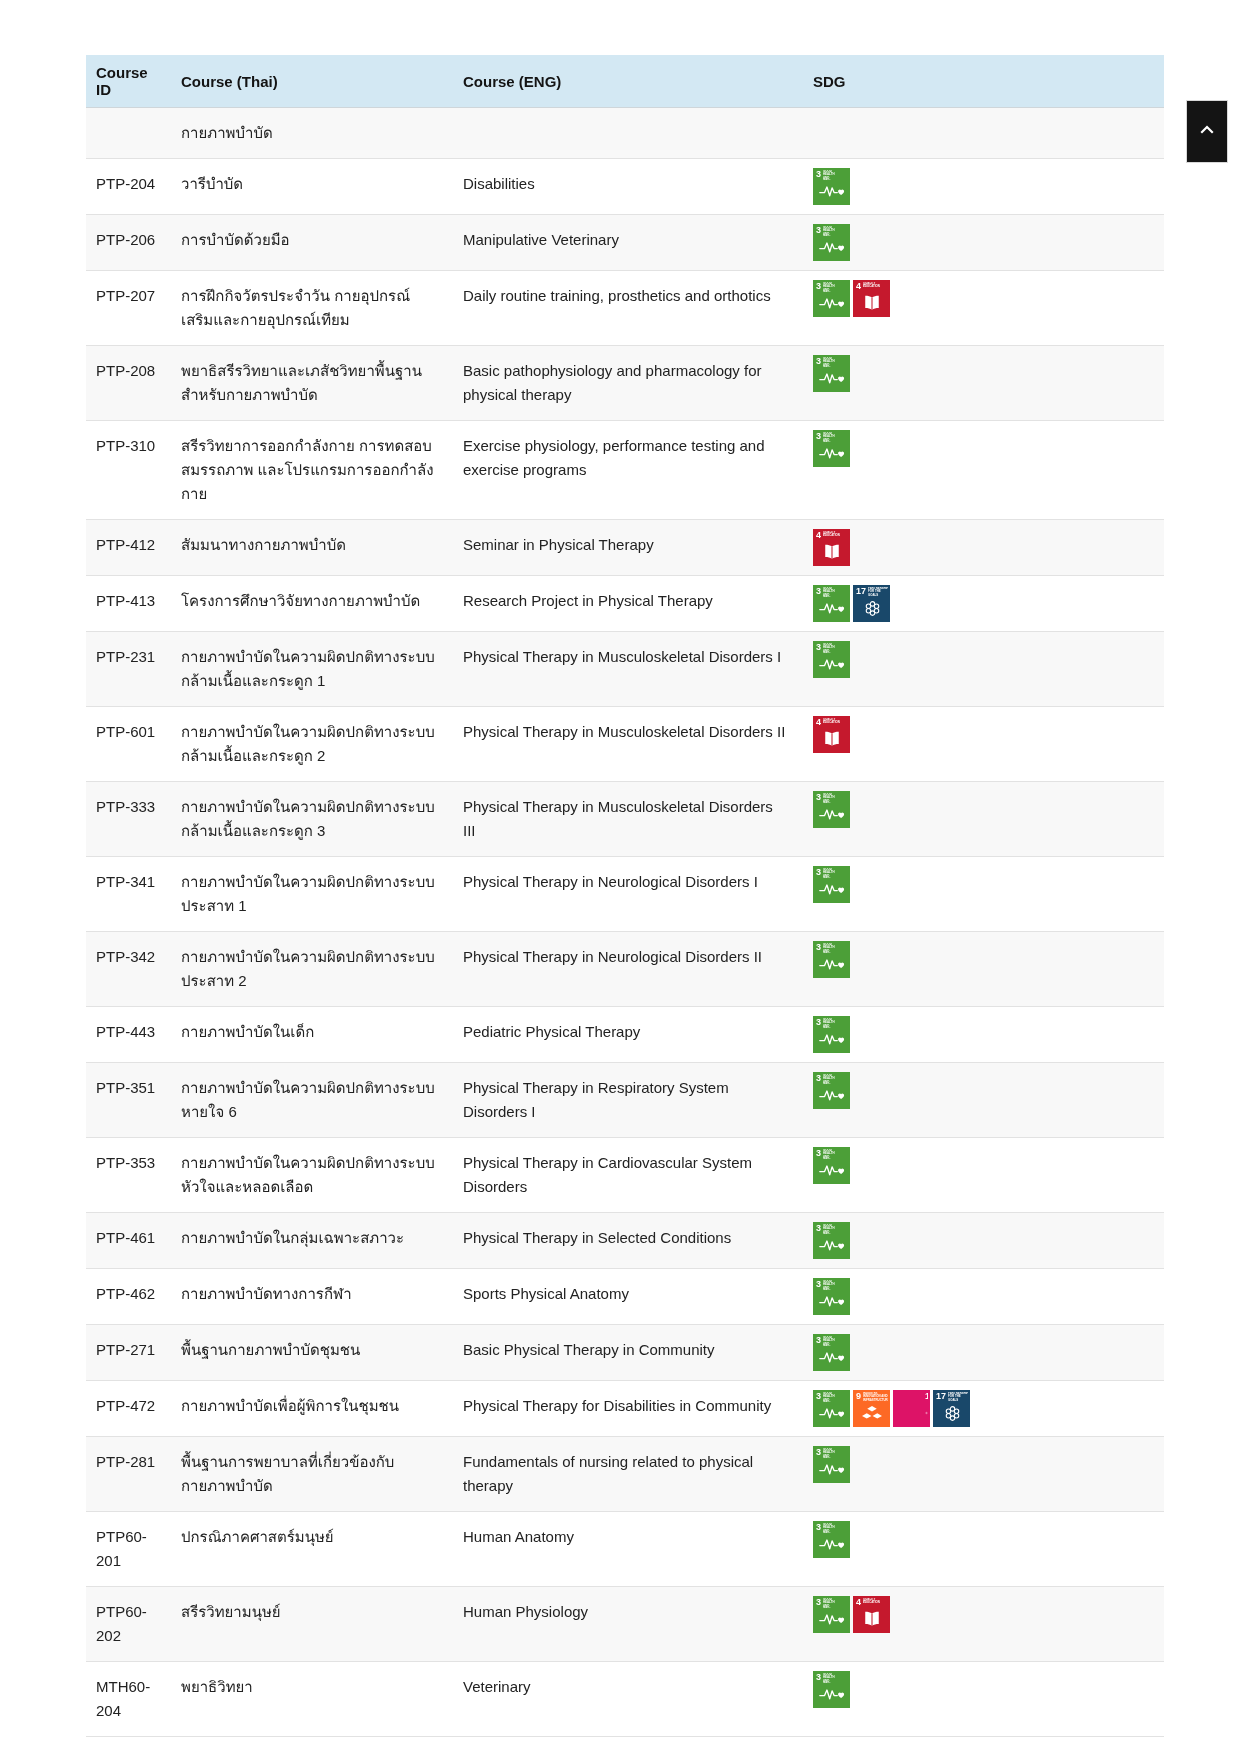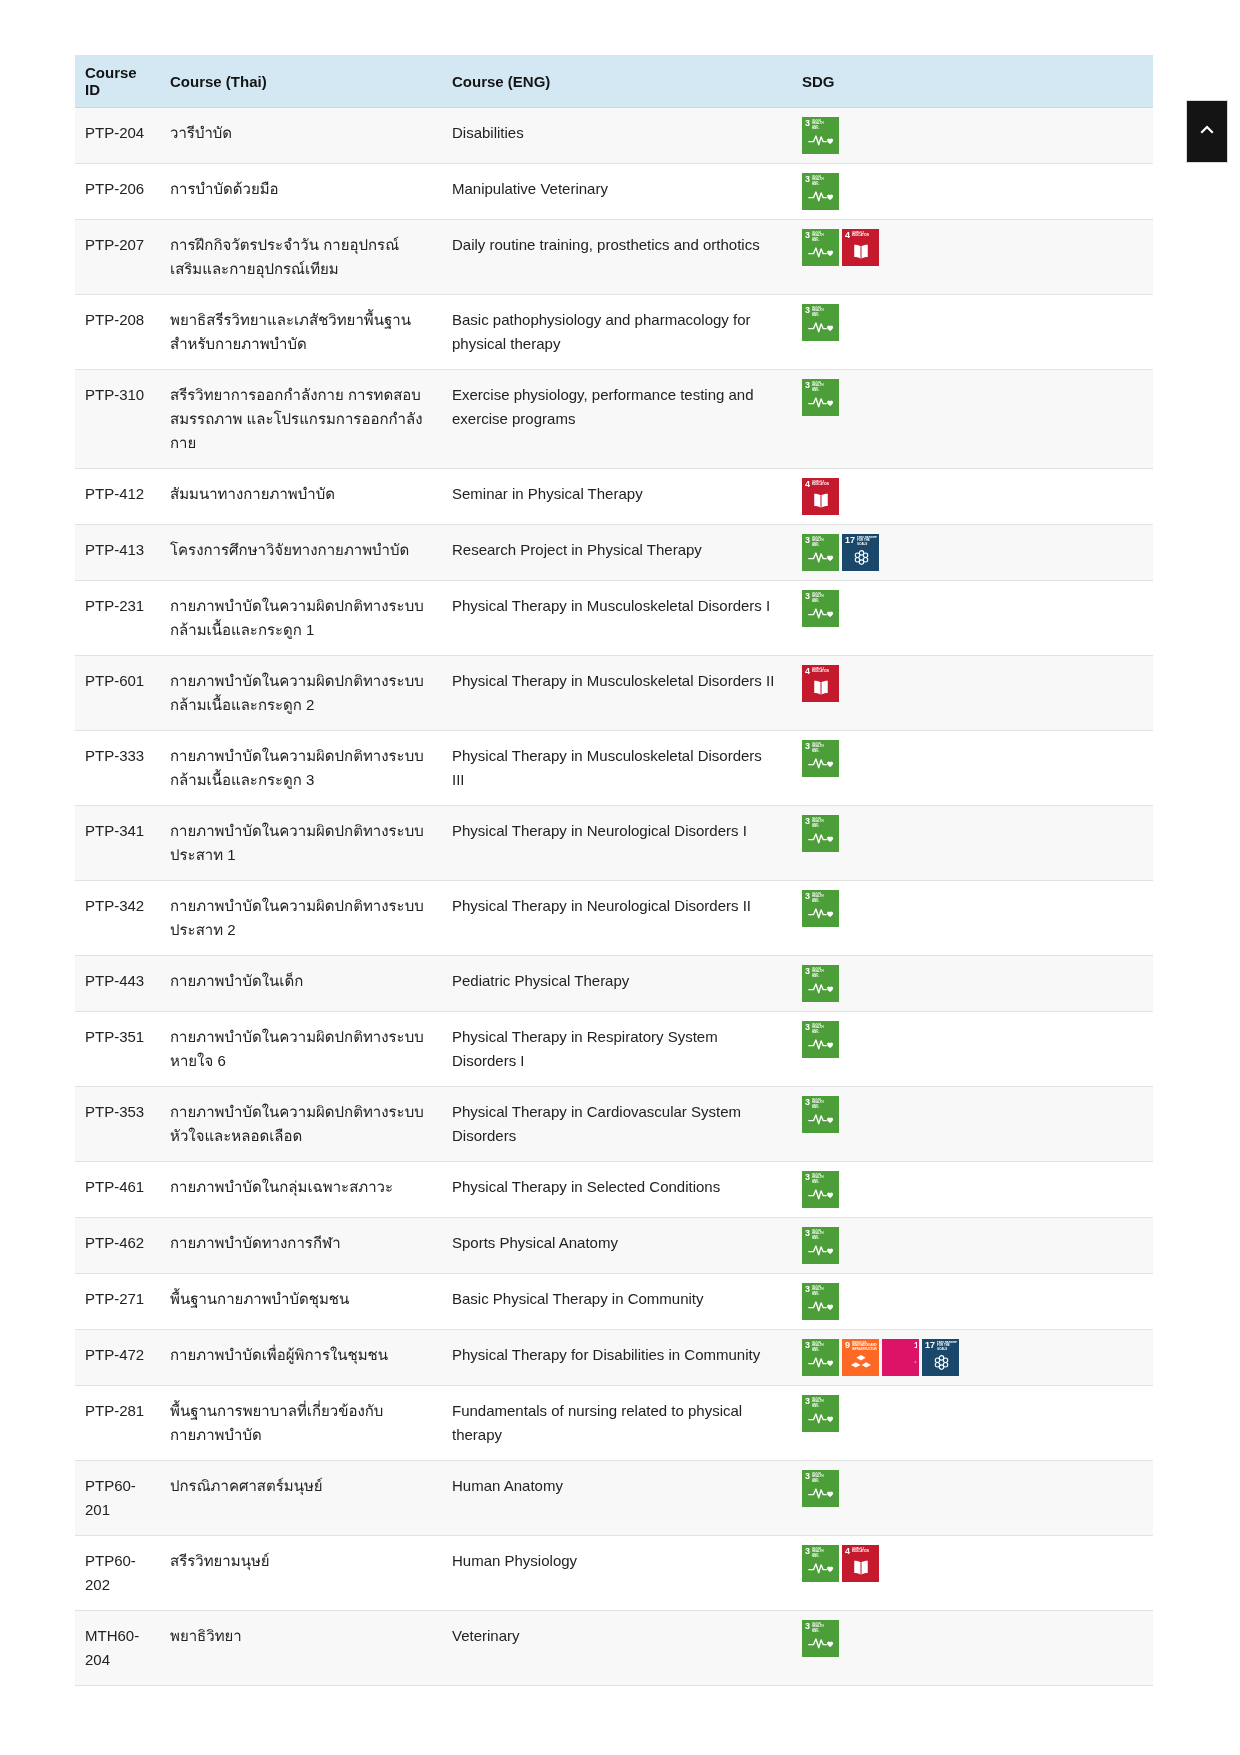--- a/index.html
+++ b/index.html
@@ -1,20 +1,20 @@
 <!DOCTYPE html>
 <html><head>
 <meta charset="utf-8">
 <style>
   html,body{margin:0;padding:0;}
   body{
     width:1240px;height:1755px;background:#ffffff;position:relative;
     font-family:"Liberation Sans","DejaVu Sans",sans-serif;color:#1f1f1f;
   }
-  .table-wrap{position:absolute;left:75px;top:55px;width:1078px;}
+  .table-wrap{position:absolute;left:86px;top:55px;width:1078px;}
   table{border-collapse:collapse;width:100%;table-layout:fixed;}
   col.c-id{width:85px;}
   col.c-thai{width:282px;}
   col.c-eng{width:350px;}
   col.c-sdg{width:361px;}
   thead th{
     background:#d3e8f3;text-align:left;font-size:15px;font-weight:bold;color:#141414;
     padding:9px 10px 9px 10px;border-bottom:1px solid #cfd6da;
   }
   tbody tr{border-bottom:1px solid #e2e2e2;}
@@ -58,20 +58,28 @@
     </colgroup>
     <thead>
       <tr>
         <th>Course ID</th>
         <th>Course (Thai)</th>
         <th>Course (ENG)</th>
         <th>SDG</th>
       </tr>
     </thead>
     <tbody id="rows-body">
+  <tr>
+    <td class="id-cell"></td>
+    <td class="thai-cell">กายภาพบำบัด</td>
+    <td class="eng-cell"></td>
+    <td class="sdg-cell">
+            <div class="sdg-row"></div>
+          </td>
+  </tr>
 
   <tr>
     <td class="id-cell">PTP-204</td>
     <td class="thai-cell">วารีบำบัด</td>
     <td class="eng-cell">Disabilities</td>
     <td class="sdg-cell">
             <div class="sdg-row">
               <div class="sdg-tile" style="background: rgb(76, 159, 56);">
                 <div class="sdg-head">
                   <span class="sdg-num">3</span>

